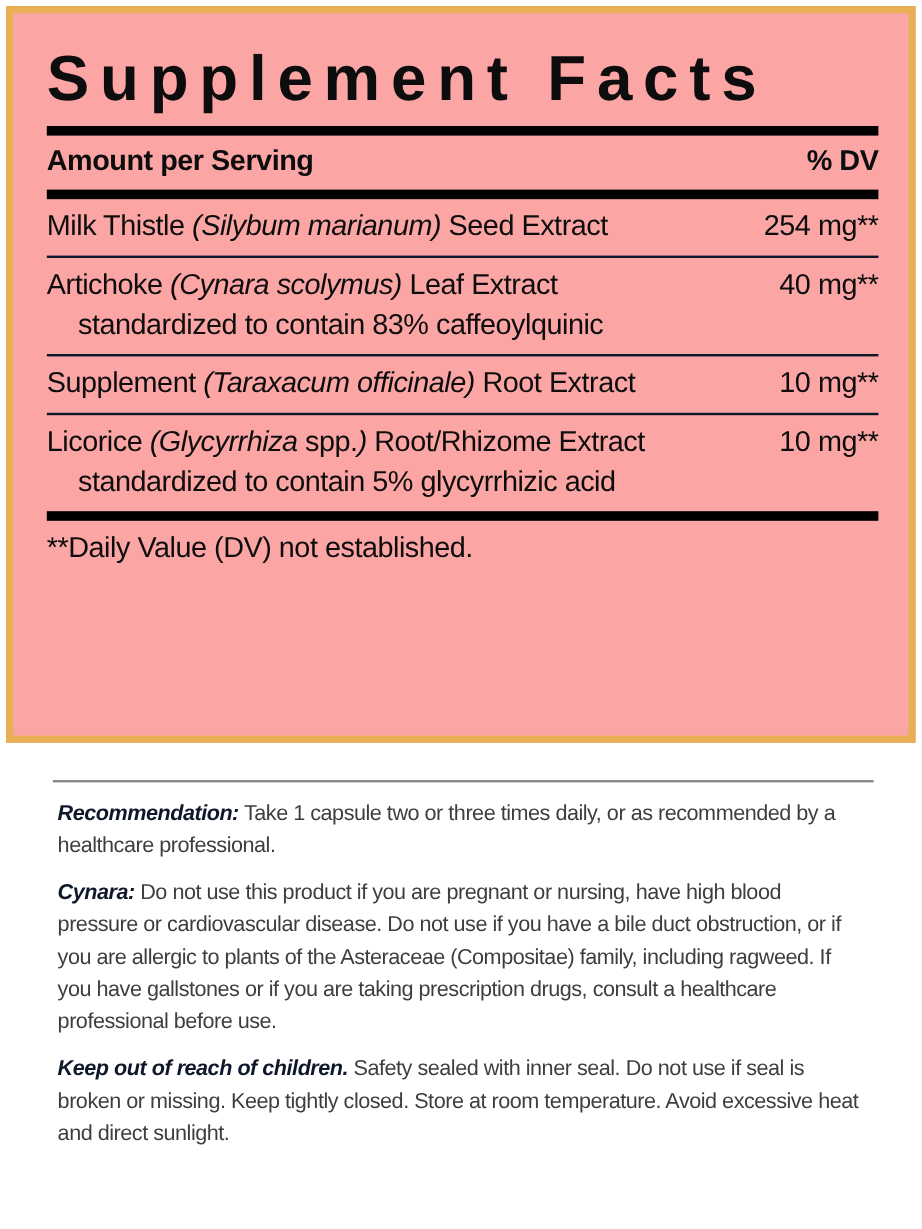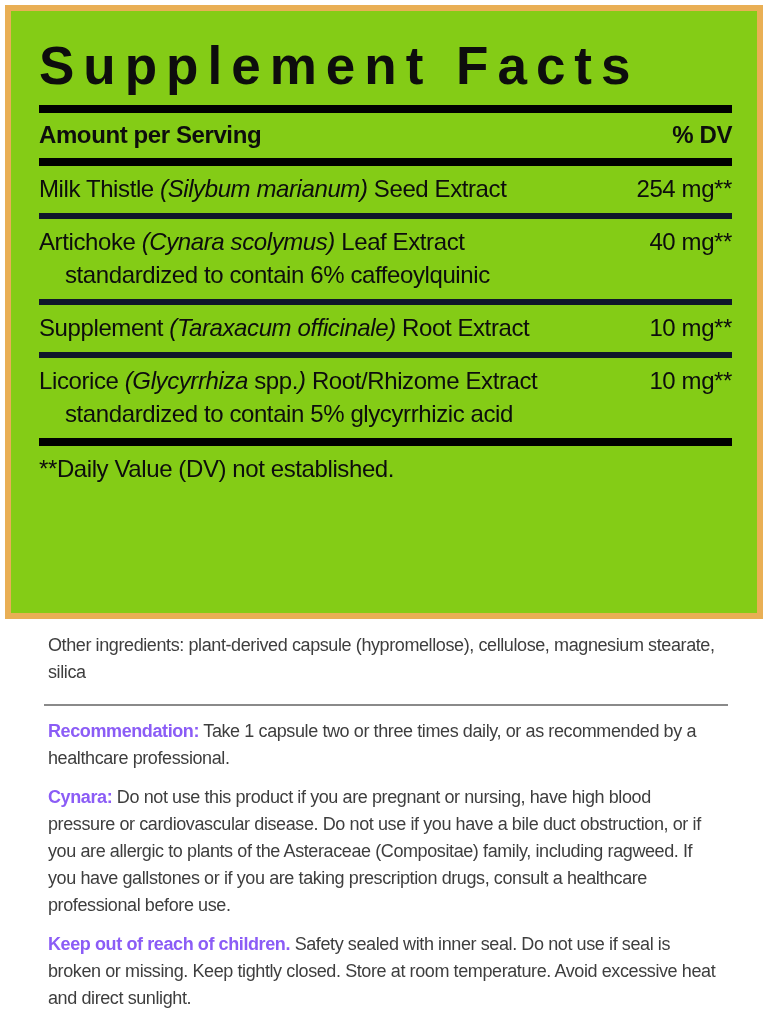--- a/index.html
+++ b/index.html
@@ -18,21 +18,21 @@
 
   
   .facts-box {
     position: absolute;
     left: 5px;
     top: 5px;
     width: 758px;
     height: 614px;
     box-sizing: border-box;
     border: 6px solid #E9AF55;
-    background: #84cc16;
+    background: #fca5a5;
     padding: 20px 25px 0 28px;
     color: #0d0d0d;
   }
   .panel-title {
     margin: 8px 0 12px 0;
     font-size: 53px;
     line-height: 1.02;
     font-weight: bold;
     letter-spacing: 9px;
     white-space: nowrap;
@@ -55,21 +55,21 @@
     font-size: 24px;
     font-weight: bold;
     letter-spacing: -0.4px;
     padding: 8px 0 9px 0;
   }
   .row {
     font-size: 24px;
     line-height: 33px;
     letter-spacing: -0.4px;
     padding: 6px 0 8px 0;
-    border-bottom: 6px solid #0f172a;
+    border-bottom: 2px solid #0f172a;
   }
   .row.last {
     border-bottom: none;
   }
   .row-main {
     display: flex;
     justify-content: space-between;
   }
   .row-name { min-width: 0; }
   .amt {
@@ -98,21 +98,21 @@
   .below p { margin: 0; }
   .other { margin: 4px 0 0 0; }
   .thin-divider {
     border: none;
     border-top: 2px solid #8a8a8a;
     margin: 18px 0 0 -4px;
     width: 684px;
   }
   .notice-rec { margin-top: 24px !important; }
   .notice { margin-top: 12px !important; }
-  .notice b { color: #8b5cf6; }
+  .notice b { color: #0f172a; font-style: italic; }
 </style>
 </head>
 <body>
 
 <div class="page">
 
   <div class="facts-box">
     <h1 class="panel-title">Supplement Facts</h1>
 
     <div class="bar"></div>
@@ -129,21 +129,21 @@
         <div class="row-name"><span>Milk Thistle </span><span class="it">(Silybum marianum)</span><span></span><span class="it"></span><span> Seed Extract</span></div>
         <div class="amt">254 mg**</div>
       </div>
     </div>
 
     <div class="row">
       <div class="row-main">
         <div class="row-name"><span>Artichoke </span><span class="it">(Cynara scolymus)</span><span></span><span class="it"></span><span> Leaf Extract</span></div>
         <div class="amt">40 mg**</div>
       </div>
-      <div class="detail">standardized to contain 6% caffeoylquinic</div>
+      <div class="detail">standardized to contain 83% caffeoylquinic</div>
     </div>
 
     <div class="row">
       <div class="row-main">
         <div class="row-name"><span>Supplement </span><span class="it">(Taraxacum officinale)</span><span></span><span class="it"></span><span> Root Extract</span></div>
         <div class="amt">10 mg**</div>
       </div>
     </div>
 
     <div class="row last">
@@ -153,21 +153,20 @@
       </div>
       <div class="detail">standardized to contain 5% glycyrrhizic acid</div>
     </div>
 
     <div class="bar"></div>
 
     <div class="footnote">**Daily Value (DV) not established.</div>
   </div>
 
   <div class="below">
-    <p class="other">Other ingredients: plant-derived capsule (hypromellose), cellulose, magnesium stearate, silica</p>
 
     <hr class="thin-divider">
 
     <p class="notice notice-rec">
       <b>Recommendation:</b>
       <span>Take 1 capsule two or three times daily, or as recommended by a healthcare professional.</span>
     </p>
 
     <p class="notice">
       <b>Cynara:</b>

